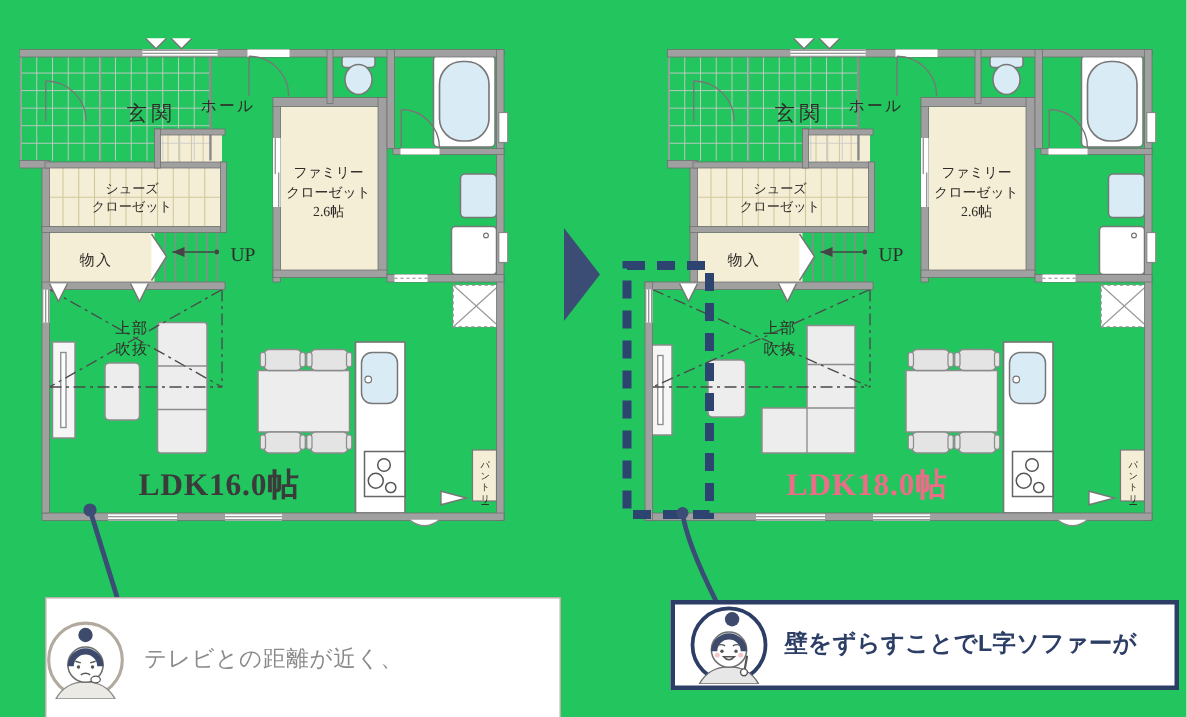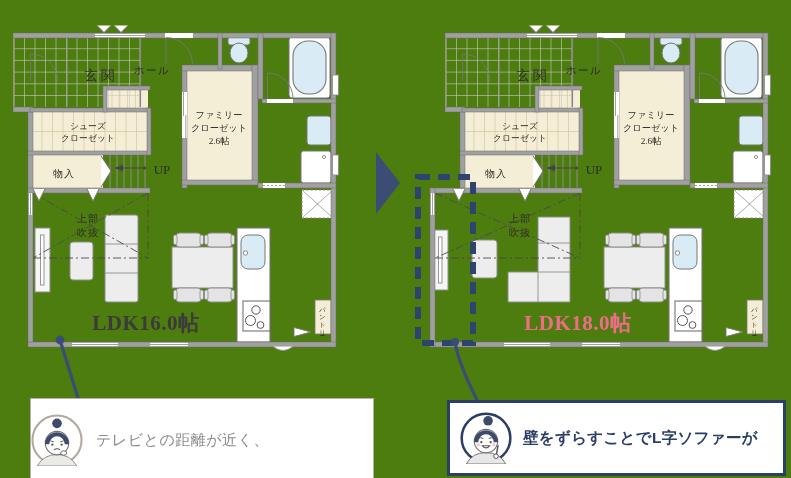--- a/index.html
+++ b/index.html
@@ -1,26 +1,26 @@
 <!DOCTYPE html>
 <html><head>
 <meta charset="utf-8">
 <style>
   html,body{margin:0;padding:0;background:#fff;}
-  .stage{position:relative;width:791px;height:478px;background:#4d7c0f;overflow:hidden;
+  .stage{position:relative;width:791px;height:478px;background:#22c55e;overflow:hidden;
          font-family:"Liberation Sans","DejaVu Sans",sans-serif;}
   .abs{position:absolute;}
   svg{display:block;}
   .pl{font-family:"Liberation Serif","DejaVu Serif",serif;}
   .callout{position:absolute;display:flex;align-items:center;background:#fff;box-sizing:border-box;}
   .callout .avatar{flex:0 0 auto;}
   .callout-before{left:30px;top:398px;width:344px;height:83px;border:1px solid #b8b0a5;
                   gap:13px;}
   .callout-before .ctext{color:#8a8a8a;font-size:15px;line-height:1.55;letter-spacing:0.5px;}
-  .callout-after{left:447px;top:400px;width:339px;height:76px;border:3px solid #2c3e66;
+  .callout-after{left:447px;top:400px;width:339px;height:60px;border:3px solid #2c3e66;
                  padding-left:10px;gap:11px;}
   .callout-after .ctext{color:#2c3e66;font-size:15.5px;font-weight:bold;line-height:1.5;letter-spacing:0.3px;}
 </style>
 </head>
 <body>
 
 <div class="stage">
 
   <svg id="plan-before" class="abs" style="left:13px;top:12px;" width="336" height="340" viewBox="0 0 336 340">
       <g>

